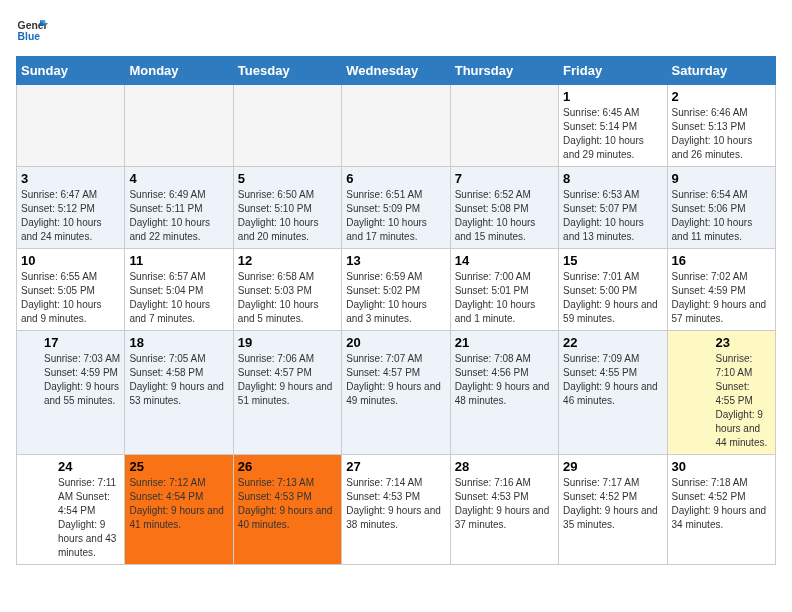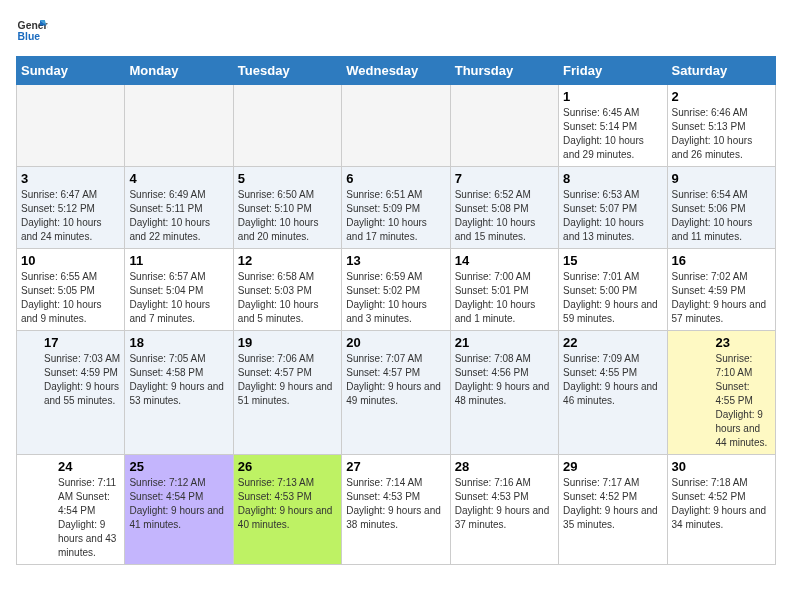--- a/index.html
+++ b/index.html
@@ -254,27 +254,27 @@
 Daylight: 9 hours and 44 minutes.</div>
         </td>
       </tr>
       <tr>
         <td style="background: rgb(255, 255, 255); padding-left: 41px;">
           <span class="day-number">24</span>
           <div class="day-info">Sunrise: 7:11 AM
 Sunset: 4:54 PM
 Daylight: 9 hours and 43 minutes.</div>
         </td>
-        <td style="background: #c4b5fd;">
+        <td style="background: #f97316;">
           <span class="day-number">25</span>
           <div class="day-info">Sunrise: 7:12 AM
 Sunset: 4:54 PM
 Daylight: 9 hours and 41 minutes.</div>
         </td>
-        <td style="background: #bef264;">
+        <td style="background: #f97316;">
           <span class="day-number">26</span>
           <div class="day-info">Sunrise: 7:13 AM
 Sunset: 4:53 PM
 Daylight: 9 hours and 40 minutes.</div>
         </td>
         <td style="background: rgb(255, 255, 255);">
           <span class="day-number">27</span>
           <div class="day-info">Sunrise: 7:14 AM
 Sunset: 4:53 PM
 Daylight: 9 hours and 38 minutes.</div>

